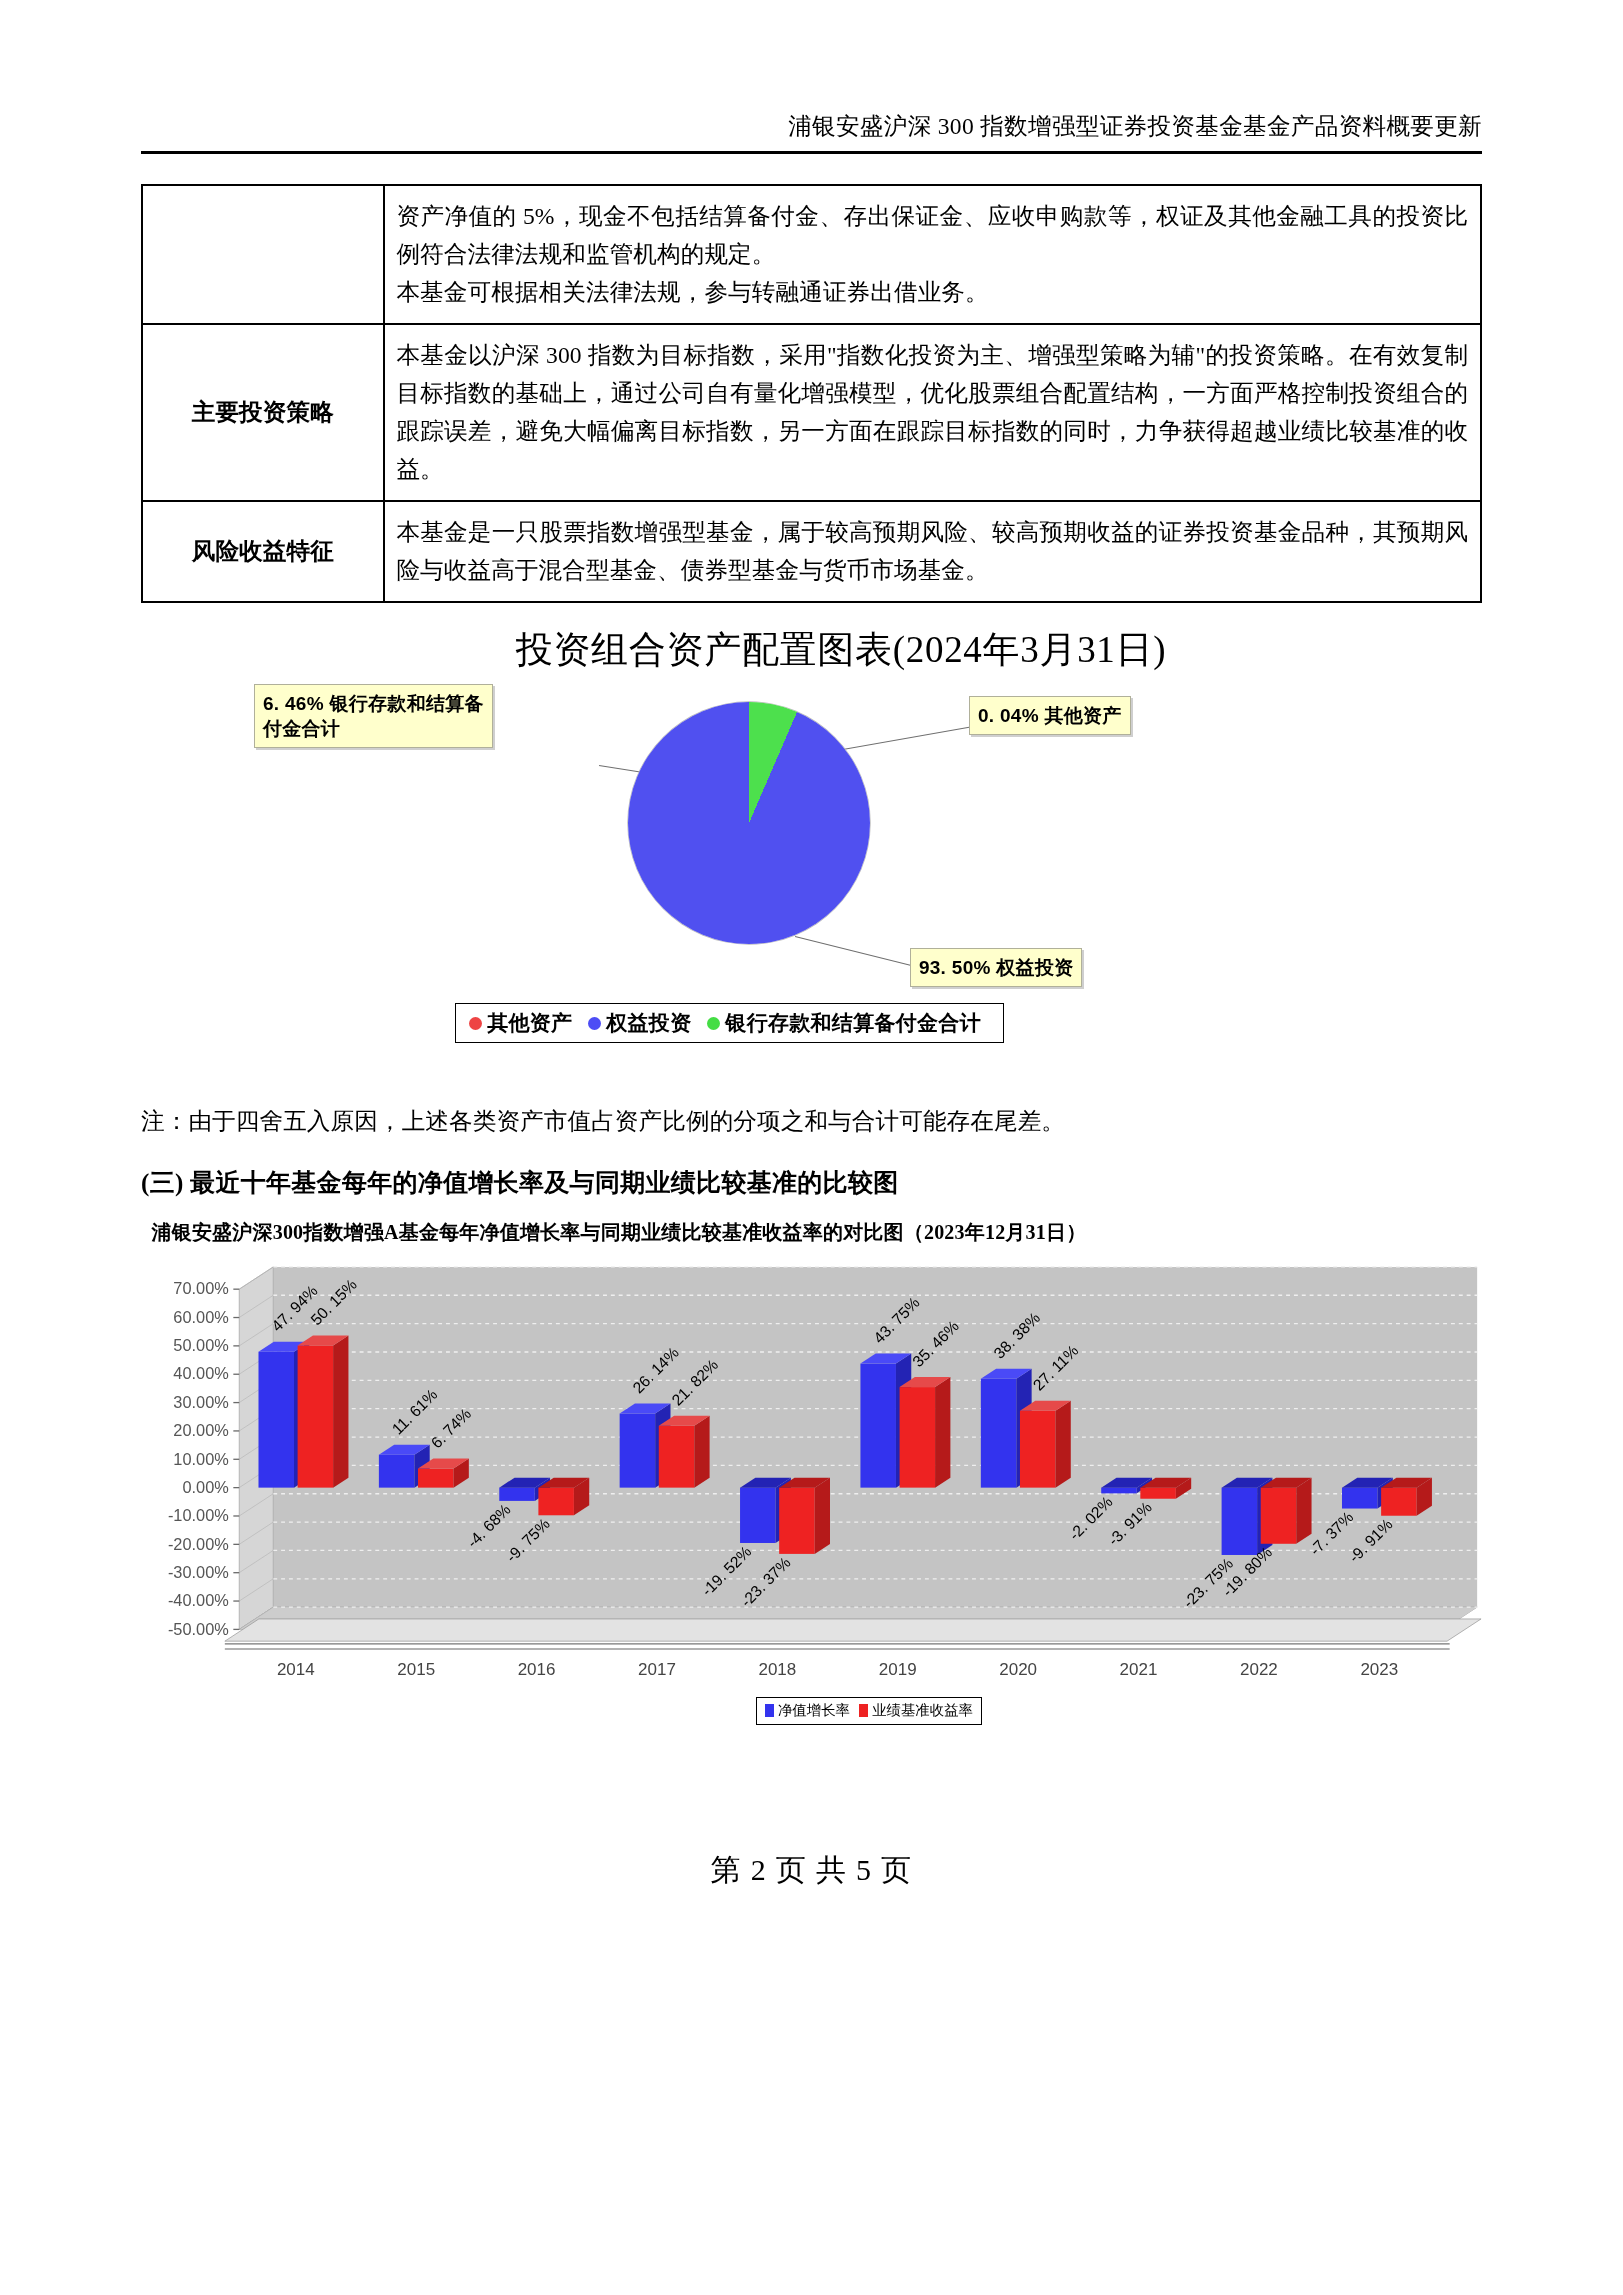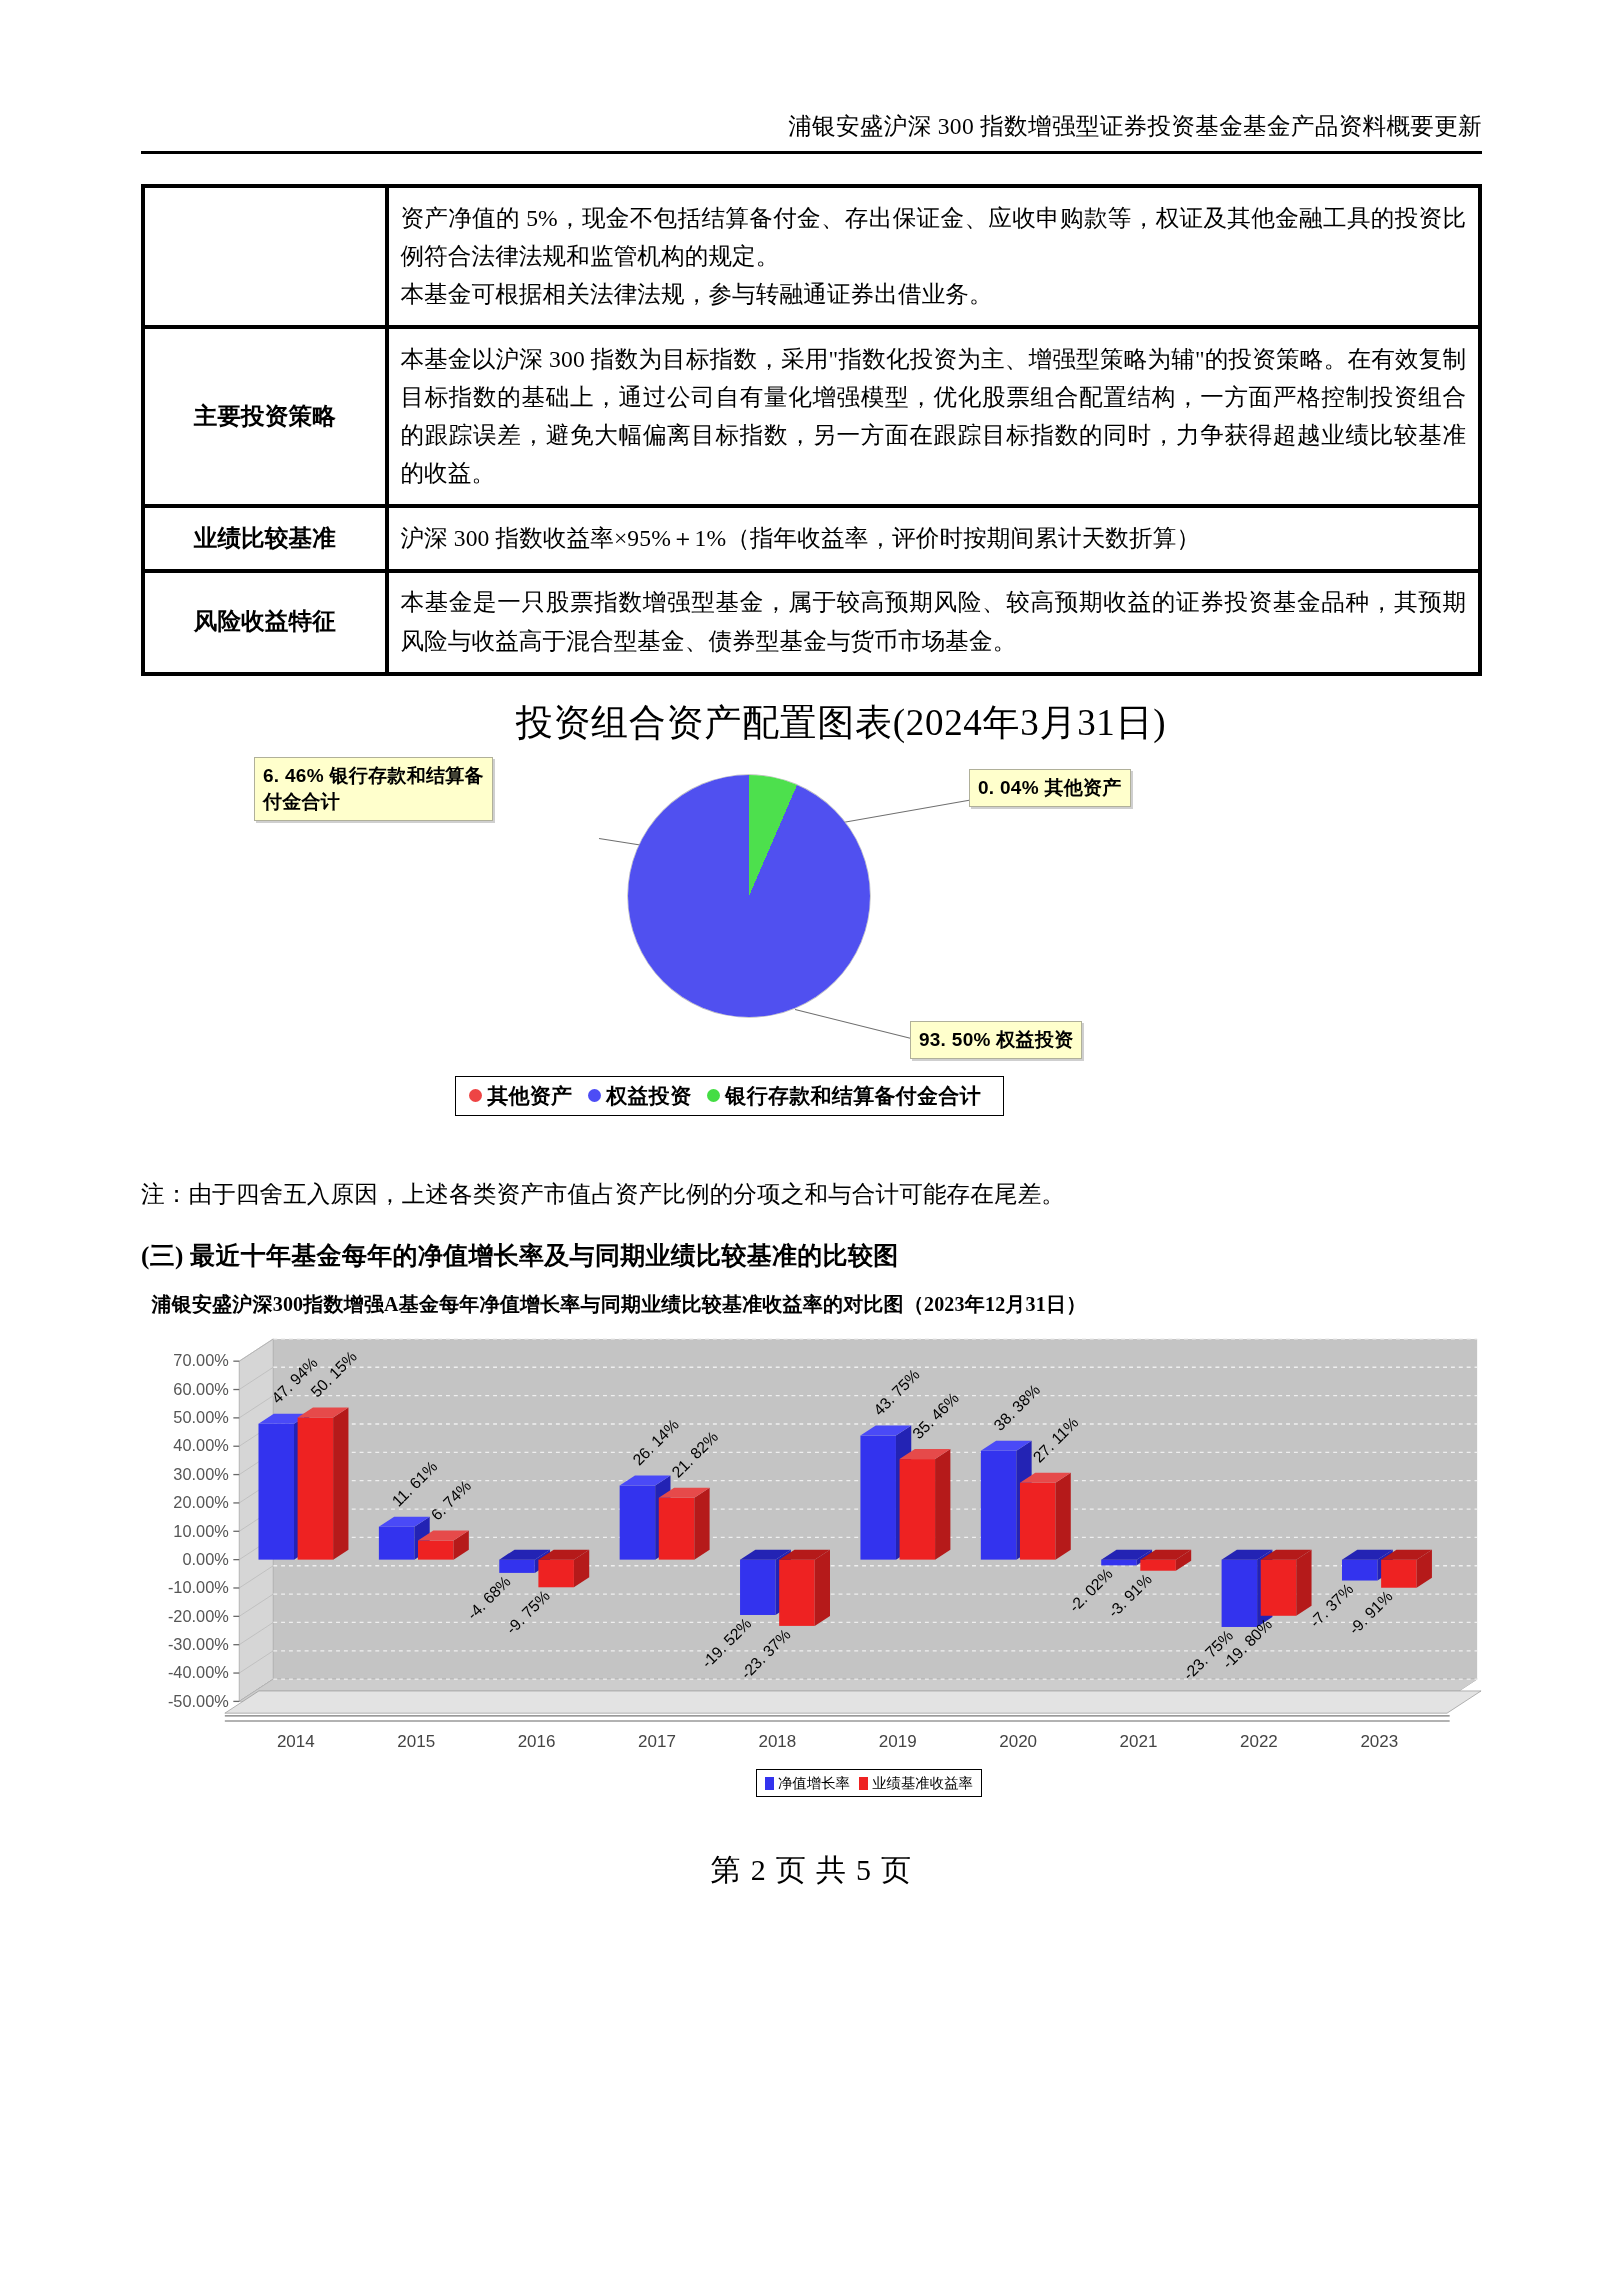--- a/index.html
+++ b/index.html
@@ -32,21 +32,21 @@
   }
 
   
   table.main{
     margin-top:30px;
     border-collapse:collapse;
     width:100%;
     table-layout:fixed;
   }
   table.main td{
-    border:4px solid #000000;
+    border:2px solid #000000;
     padding:10.5px 11.8px 11.8px 11.8px;
     vertical-align:middle;
     font-size:23.6px;
     line-height:1.62;
     letter-spacing:0.1px;
   }
   td.lab{
     width:216px;
     text-align:center;
     font-weight:bold;
@@ -178,26 +178,20 @@
         <td class="lab"></td>
         <td class="val">
           <p>资产净值的 5%，现金不包括结算备付金、存出保证金、应收申购款等，权证及其他金融工具的投资比例符合法律法规和监管机构的规定。</p>
           <p>本基金可根据相关法律法规，参与转融通证券出借业务。</p>
         </td>
       </tr>
       <tr>
         <td class="lab">主要投资策略</td>
         <td class="val">
           <p>本基金以沪深 300 指数为目标指数，采用"指数化投资为主、增强型策略为辅"的投资策略。在有效复制目标指数的基础上，通过公司自有量化增强模型，优化股票组合配置结构，一方面严格控制投资组合的跟踪误差，避免大幅偏离目标指数，另一方面在跟踪目标指数的同时，力争获得超越业绩比较基准的收益。</p>
-        </td>
-      </tr>
-      <tr>
-        <td class="lab">业绩比较基准</td>
-        <td class="val">
-          <p>沪深 300 指数收益率×95%＋1%（指年收益率，评价时按期间累计天数折算）</p>
         </td>
       </tr>
       <tr>
         <td class="lab">风险收益特征</td>
         <td class="val">
           <p>本基金是一只股票指数增强型基金，属于较高预期风险、较高预期收益的证券投资基金品种，其预期风险与收益高于混合型基金、债券型基金与货币市场基金。</p>
         </td>
       </tr>
     </tbody>
   </table>

